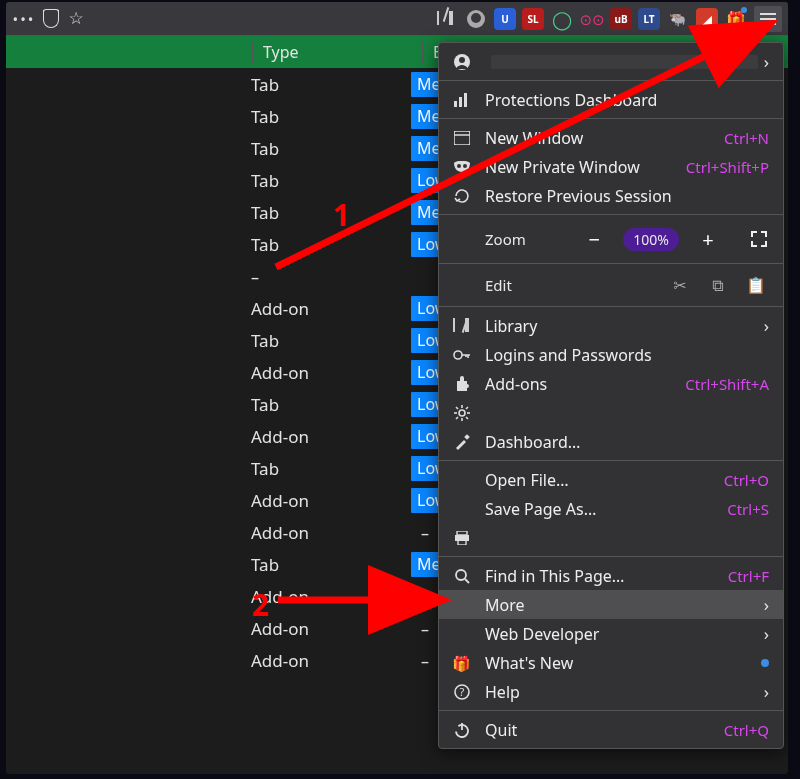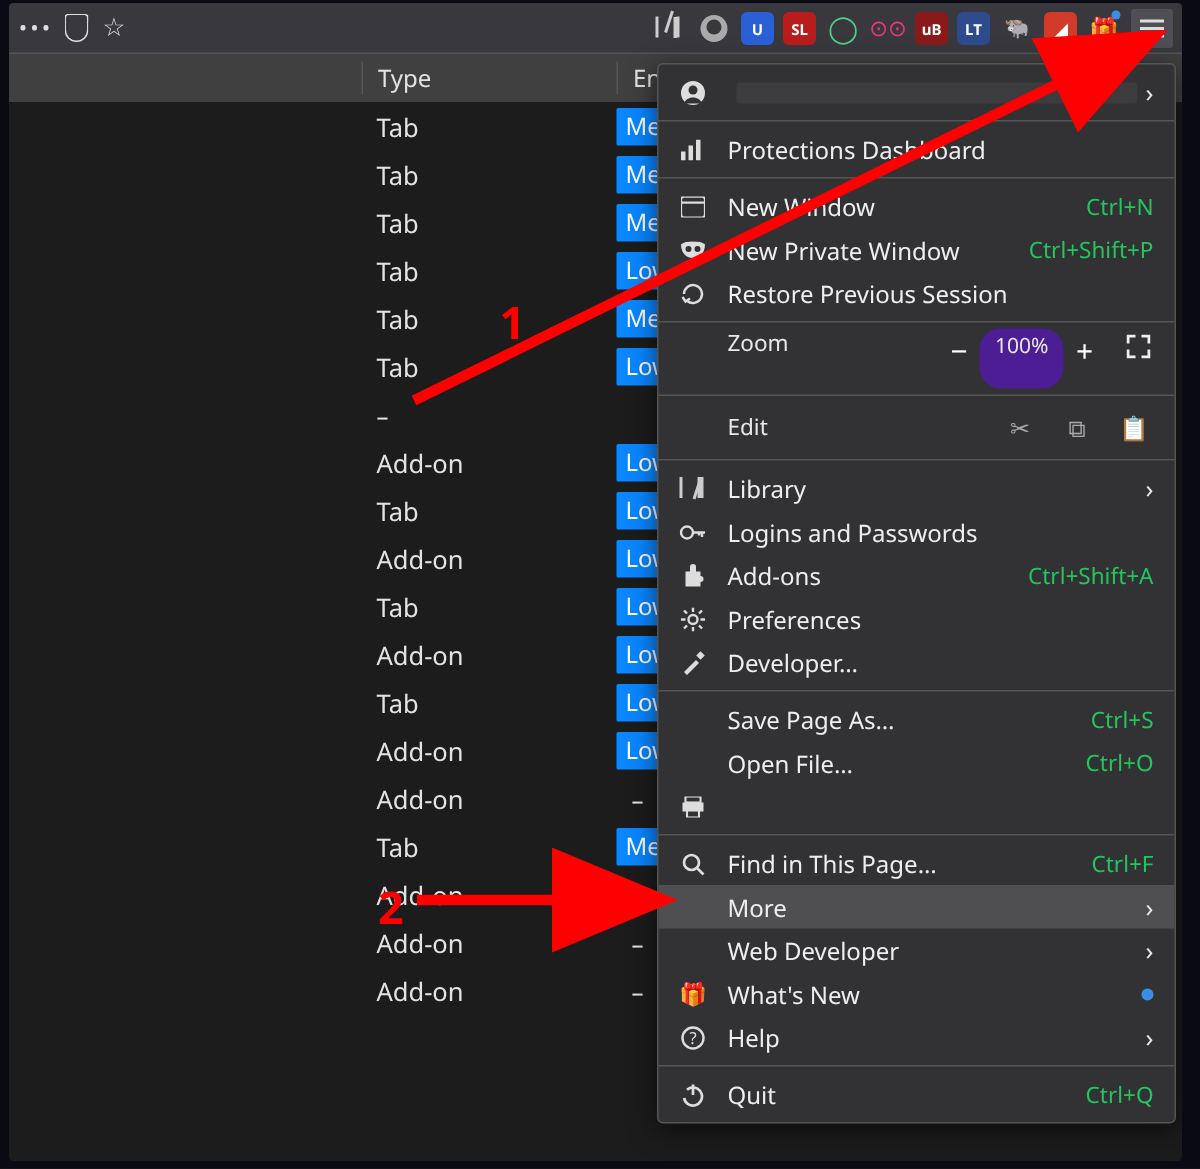--- a/index.html
+++ b/index.html
@@ -52,21 +52,21 @@
   .books::after{content:""; display:block; position:absolute; left:11px; top:0; width:2px; height:15px; background:#ccc; transform:rotate(18deg);}
   .pers{width:18px;height:18px;border-radius:50%;background:#aaa;position:relative;}
   .pers::after{content:"";position:absolute;left:4px;top:3px;width:10px;height:10px;border-radius:50%;background:#38383d;}
   .ham-btn{width:28px;height:26px;display:flex;align-items:center;justify-content:center;background:#4e4e54;border-radius:2px;}
   .ham{width:16px;height:2px;background:#ddd;position:relative;}
   .ham::before,.ham::after{content:"";position:absolute;left:0;width:16px;height:2px;background:#ddd;}
   .ham::before{top:-5px;} .ham::after{top:5px;}
 
   
   .tbl { position:absolute; left:0; top:34px; right:0; bottom:0; }
-  .thead { display:flex; height:32px; align-items:center; background:#404040; color:#e3e3e3; font-size:16px;}
+  .thead { display:flex; height:32px; align-items:center; background:#15803d; color:#e3e3e3; font-size:16px;padding-left:11px;}
   .col-name{width:235px;}
   .col-type{width:170px; padding-left:10px; }
   .col-energy{flex:1; padding-left:10px;}
   .hdr{border-left:1px solid #555;}
   .rows{ }
   .row{display:flex; height:32px; align-items:center; color:#e3e3e3; font-size:17px;justify-content:center;}
   .c1{width:235px;} .c2{width:170px; padding-left:10px;} .c3{flex:1;}
   .badge{display:inline-block; background:#0a86ff; color:#fff; font-size:16px; padding:1px 8px 2px 6px; border-radius:1px; min-width:48px;}
   .dash{color:#e6e6e6; padding-left:10px; font-size:16px;}
 
@@ -77,27 +77,27 @@
     width:346px;
     background:#323234;
     border:1px solid #555;
     border-radius:4px;
     box-shadow:0 4px 18px rgba(0,0,0,.6);
     padding:4px 0 4px;
   }
   .mi{display:flex;align-items:center;height:29px;padding:0 14px 0 12px;color:#eee;font-size:16px; cursor:default;}
   .mi .ic{width:22px;height:20px;display:inline-flex;align-items:center;justify-content:center;margin-right:12px;color:#ddd;font-size:15px;}
   .mi .lbl{flex:1;}
-  .mi .sc{color:#22c55e;font-size:15px;}
+  .mi .sc{color:#d946ef;font-size:15px;}
   .mi .chev{color:#e6e6e6;font-size:17px;margin-left:6px;}
   .mi.hl{background:#4f4f52;}
   .sep{height:1px;background:#555;margin:4px 0;} 
   .mi.noicon .lbl{margin-left:34px;}
   .mi.account .redact{flex:1;height:14px;background:#3c3c3e; border-radius:2px;margin-left:6px;}
-  .zoomrow{display:flex;height:40px;padding:0 12px;}
+  .zoomrow{display:flex;align-items:center;height:40px;padding:0 12px;gap:15px;}
   .zoomrow .zlbl{flex:1;padding-left:34px;}
   .zbtn{width:28px;height:28px;display:flex;align-items:center;justify-content:center;color:#fff;font-size:20px;}
   .pill{background:#4c1d95;border-radius:14px;padding:2px 10px;font-size:14px;}
   .full{width:24px;height:24px;display:flex;align-items:center;justify-content:center;margin-left:10px;}
   .editrow{display:flex;align-items:center;height:34px;padding:0 14px 0 12px;}
   .editrow .elbl{flex:1;padding-left:34px;}
   .editrow .eic{width:26px;text-align:center;color:#a8a8a8;font-size:16px;margin-left:12px;}
   svg{display:block;}
   .arrow-svg{position:absolute;left:0;top:0;}
   .num{position:absolute;color:#ff0000;font-size:30px;font-weight:700;}
@@ -355,39 +355,38 @@
               <line x1="8" y1="13" x2="8" y2="16"></line>
               <line x1="0" y1="8" x2="3" y2="8"></line>
               <line x1="13" y1="8" x2="16" y2="8"></line>
               <line x1="2" y1="2" x2="4" y2="4"></line>
               <line x1="12" y1="12" x2="14" y2="14"></line>
               <line x1="12" y1="4" x2="14" y2="2"></line>
               <line x1="2" y1="14" x2="4" y2="12"></line>
             </g>
           </svg>
         </span>
-      <span class="lbl">Preferences</span>
     </div>
     <div class="mi">
       <span class="ic">
           <svg width="16" height="16">
             <path d="M2 14l8-8 2 2-8 8z" fill="#ddd"></path>
             <rect x="11" y="1" width="4" height="4" fill="#ddd" transform="rotate(45 13 3)"></rect>
           </svg>
         </span>
-      <span class="lbl">Developer…</span>
-    </div>
-    <div class="sep"></div>
+      <span class="lbl">Dashboard…</span>
+    </div>
+    <div class="sep"></div>
+    <div class="mi noicon">
+      <span class="lbl">Open File…</span>
+      <span class="sc">Ctrl+O</span>
+    </div>
     <div class="mi noicon">
       <span class="lbl">Save Page As…</span>
       <span class="sc">Ctrl+S</span>
-    </div>
-    <div class="mi noicon">
-      <span class="lbl">Open File…</span>
-      <span class="sc">Ctrl+O</span>
     </div>
     <div class="mi">
       <span class="ic">
           <svg width="16" height="14">
             <rect x="3" y="0" width="10" height="4" fill="none" stroke="#ddd" stroke-width="1.4"></rect>
             <rect x="1" y="4" width="14" height="6" fill="#ddd"></rect>
             <rect x="4" y="9" width="8" height="5" fill="none" stroke="#ddd" stroke-width="1.4"></rect>
           </svg>
         </span>
     </div>

